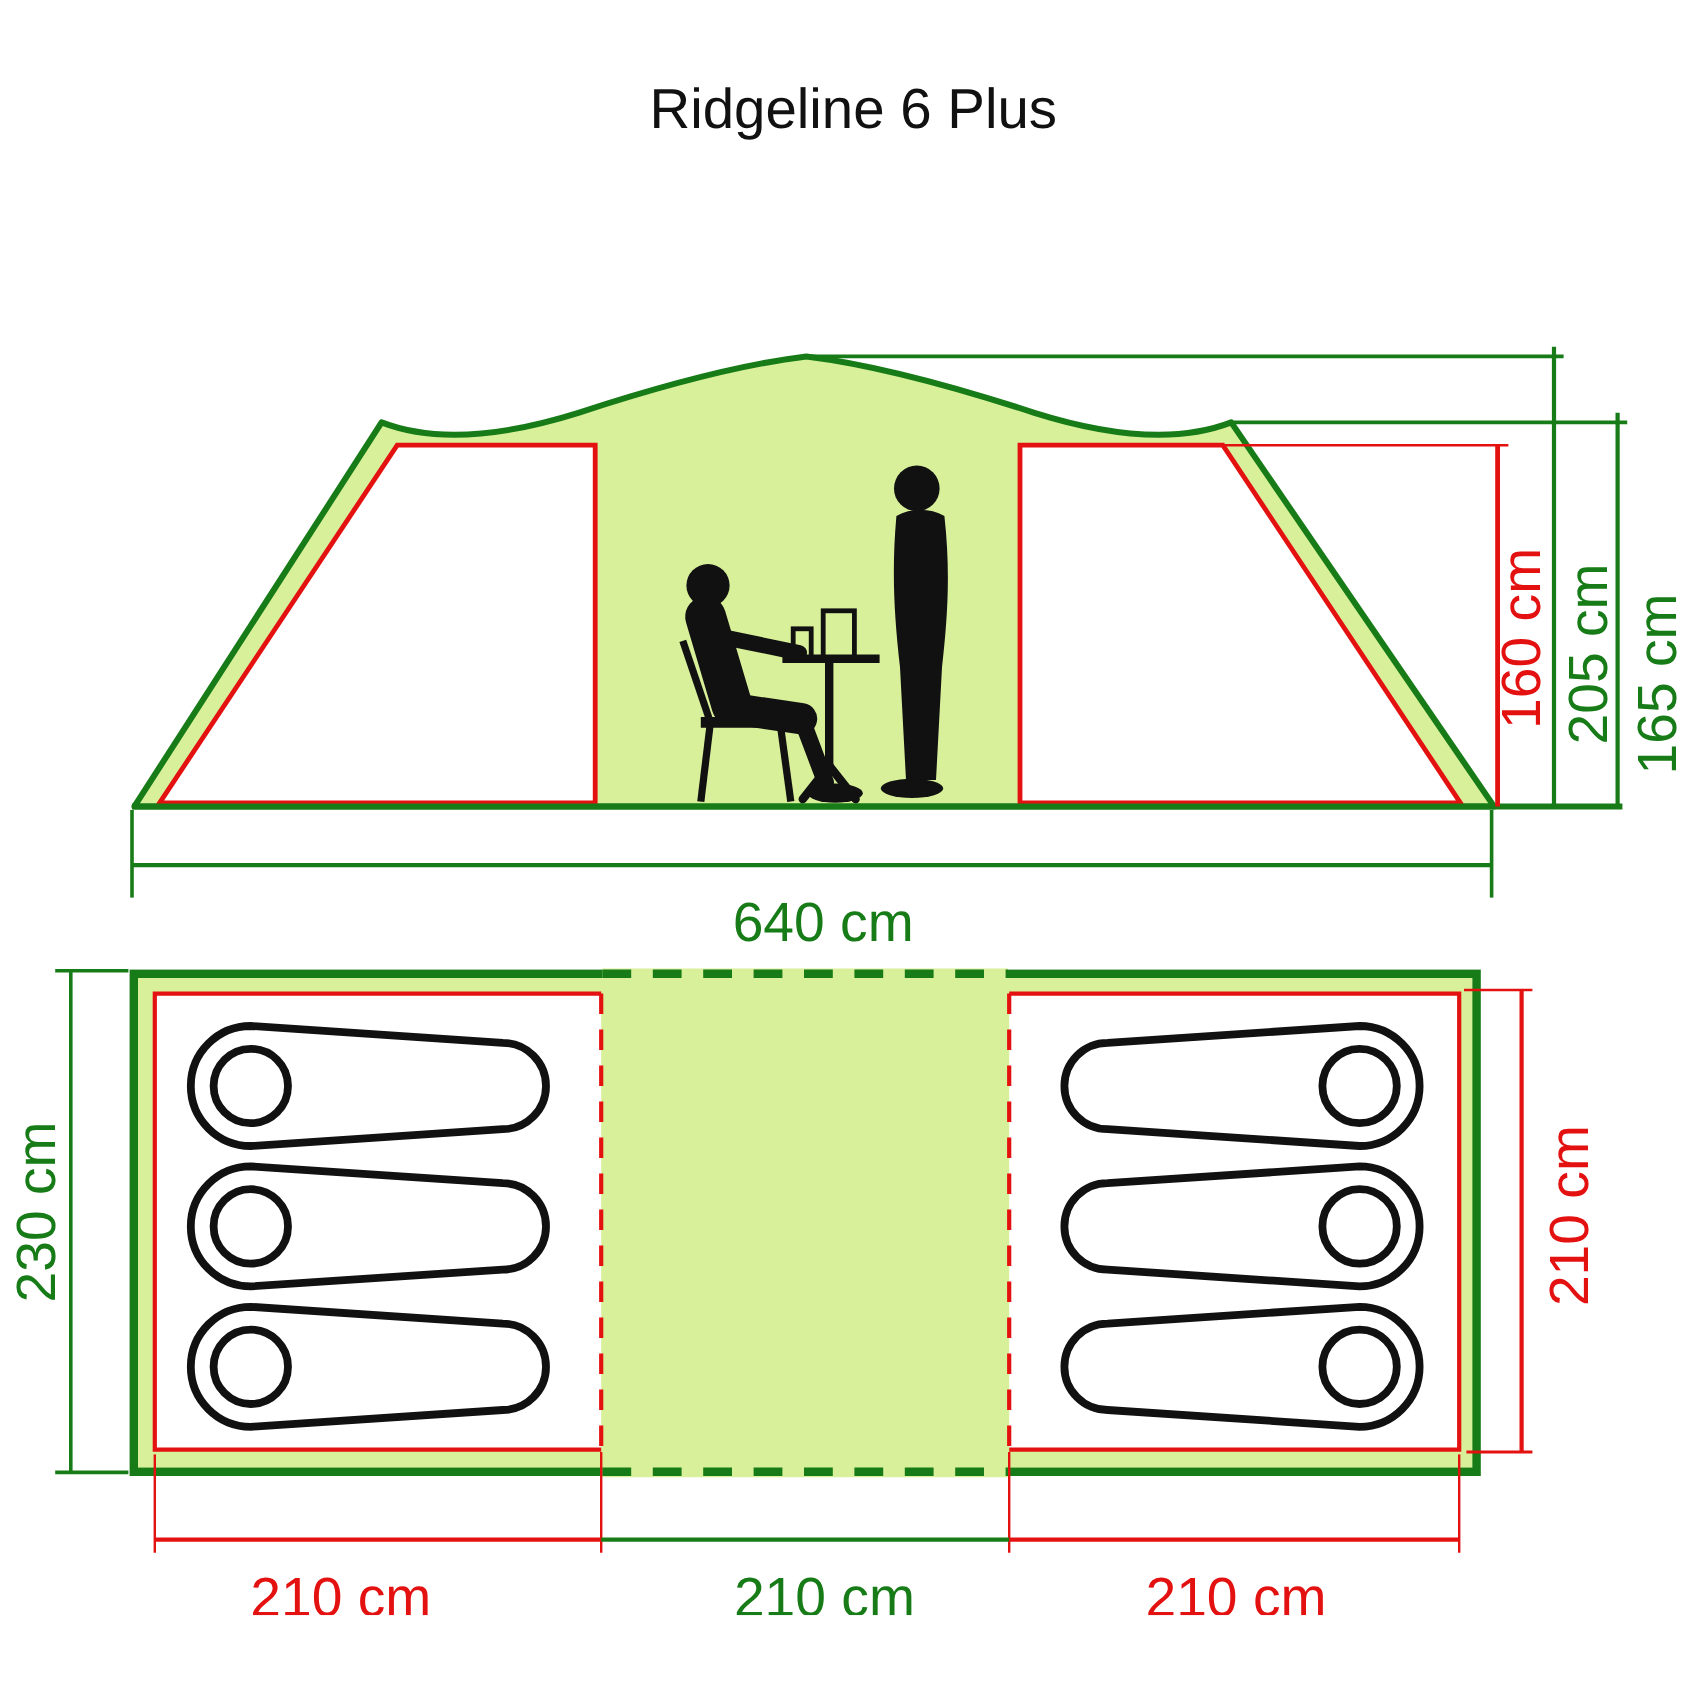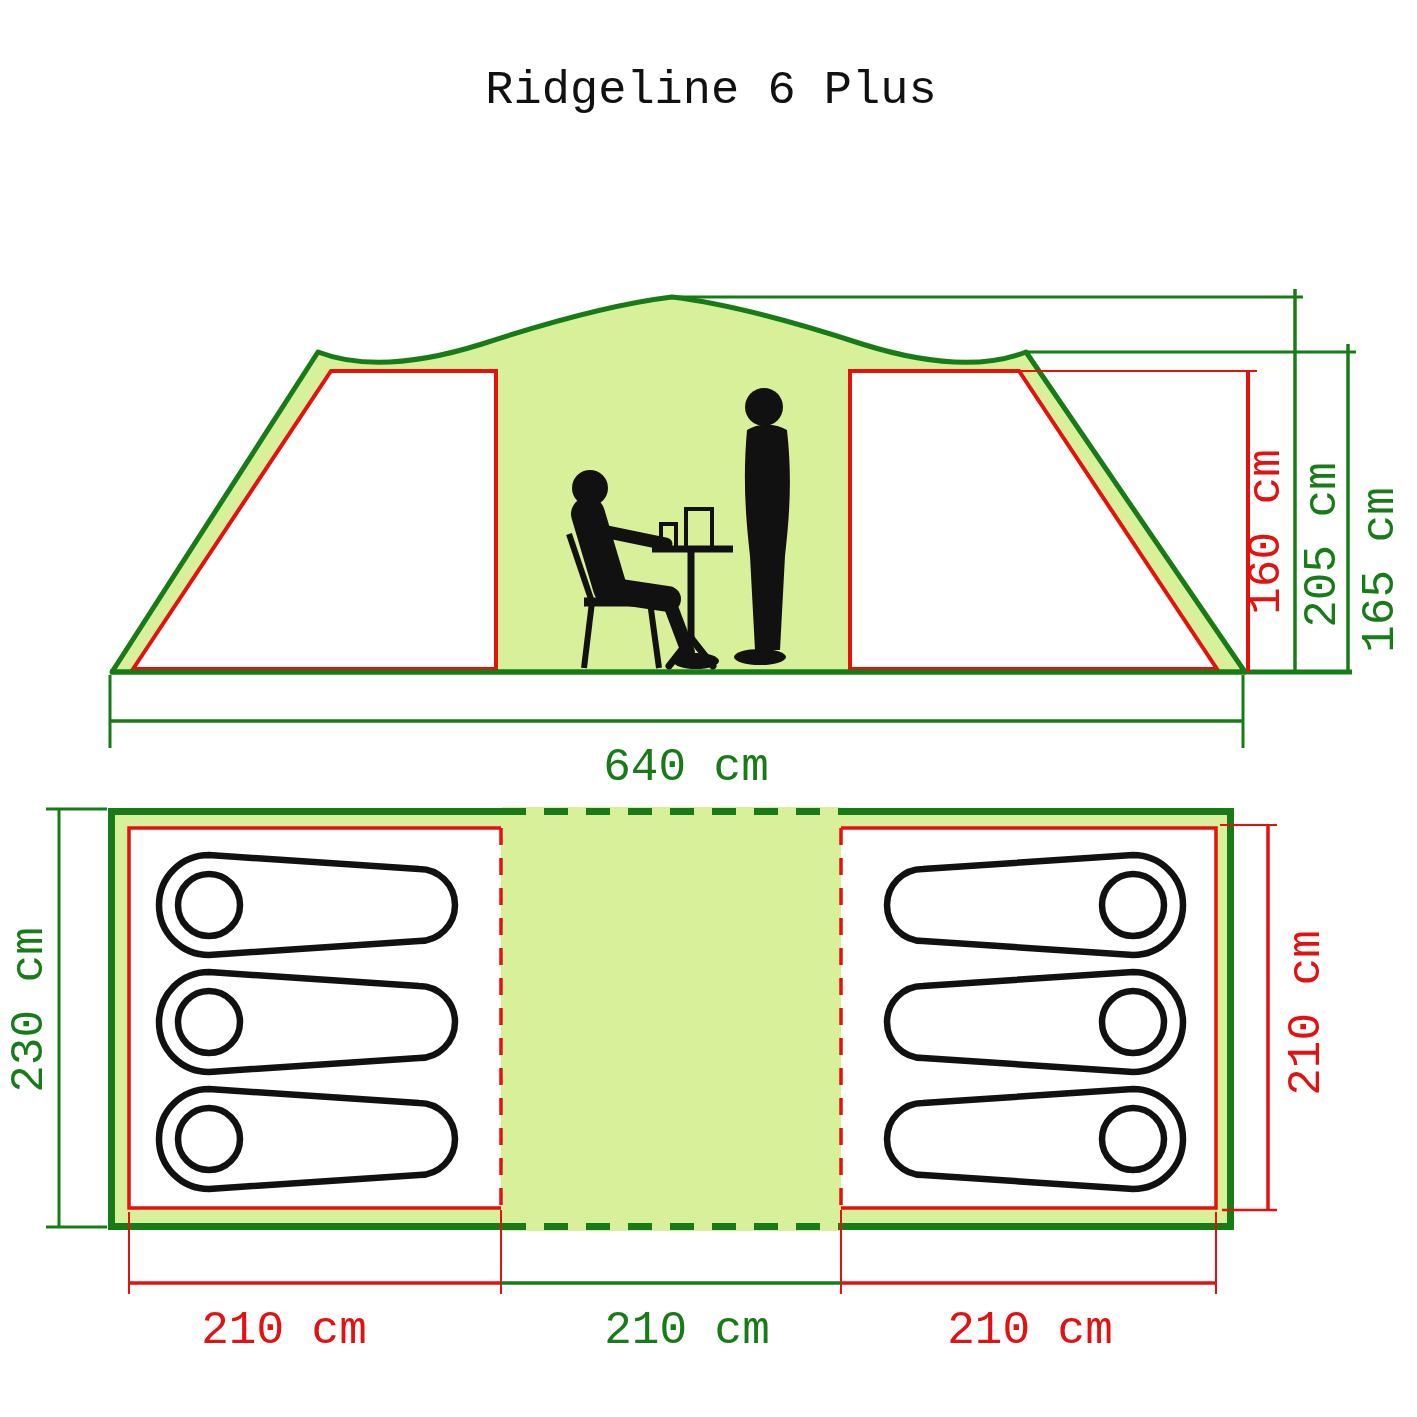--- a/index.html
+++ b/index.html
@@ -8,21 +8,21 @@
     --red:#e41111;
     --black:#111111;
     --white:#ffffff;
     --bg:#ffffff;
   }
   html,body{margin:0;padding:0;background:var(--bg);}
   .canvas{
     position:relative;
     width:1417px;height:1346px;
     background:var(--bg);
-    font-family:Liberation Mono, monospace;
+    font-family:Liberation Sans, sans-serif;
     overflow:hidden;
   }
   svg{display:block;}
   .title-text{fill:var(--black);font-size:47px;}
   .dim-text-green{fill:var(--green);font-size:46px;}
   .dim-text-red{fill:var(--red);font-size:46px;}
   .tent-fill{fill:var(--lgreen);stroke:var(--green);stroke-width:5;stroke-linejoin:round;}
   .cabin{fill:var(--white);stroke:var(--red);stroke-width:4;stroke-linejoin:miter;}
   .gline{stroke:var(--green);fill:none;}
   .rline{stroke:var(--red);fill:none;}

